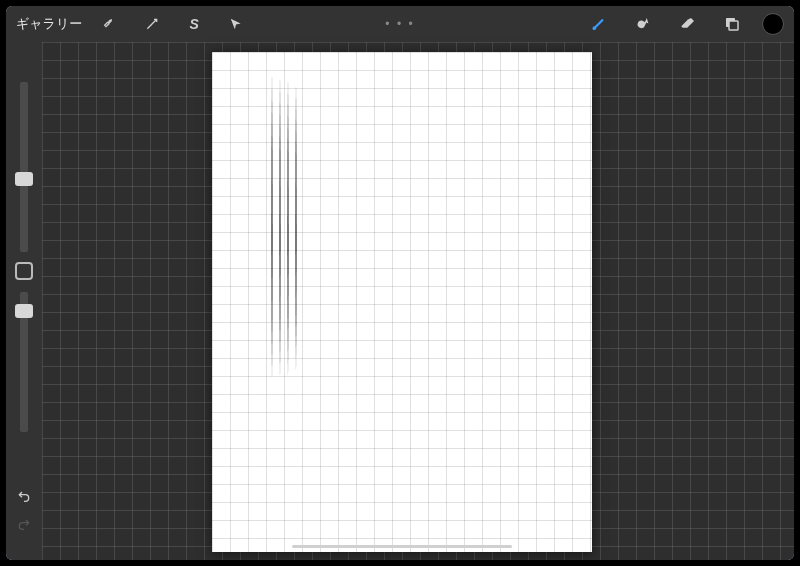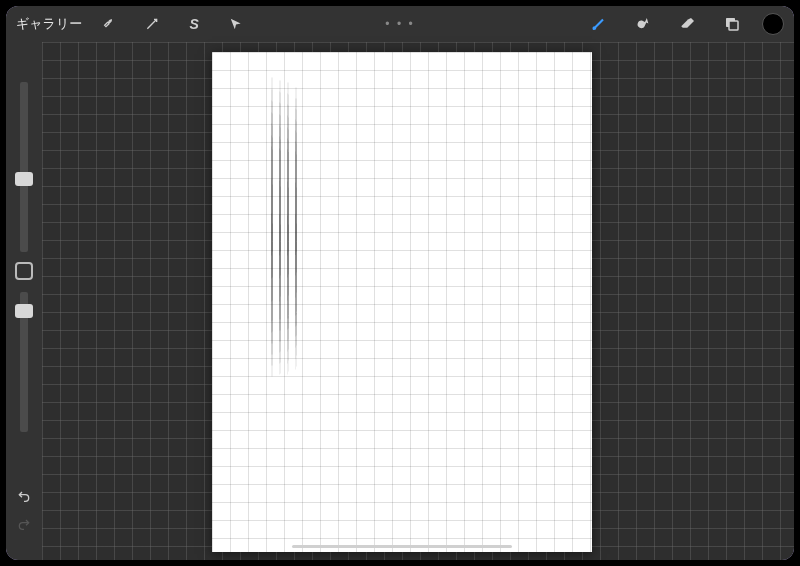--- a/index.html
+++ b/index.html
@@ -1,17 +1,17 @@
 <!DOCTYPE html>
 <html><head>
 <meta charset="utf-8">
 <style>
   * { box-sizing: border-box; margin: 0; padding: 0; }
   html, body { width: 800px; height: 566px; overflow: hidden; background: #000; font-family: -apple-system, "Hiragino Sans", sans-serif; }
-  .frame { position: absolute; inset: 6px; background: #c4b5fd; border-radius: 12px; overflow: hidden; }
+  .frame { position: absolute; inset: 6px; background: #c4b5fd; border-radius: 6px; overflow: hidden; }
 
   
   .topbar { position: absolute; top: 0; left: 0; right: 0; height: 36px; background: #333; display: flex; align-items: center; padding: 0 10px; }
   .top-left { display: flex; align-items: center; gap: 14px; }
   .gallery-btn { color: #e8e8e8; font-size: 13px; cursor: pointer; }
   .ticon { width: 28px; height: 28px; display: flex; align-items: center; justify-content: center; color: #cfcfcf; cursor: pointer; }
   .top-center { position: absolute; left: 50%; transform: translateX(-50%); color: #888; letter-spacing: 2px; font-size: 12px; cursor: pointer; }
   .top-right { margin-left: auto; display: flex; align-items: center; gap: 16px; }
   .color-dot { width: 22px; height: 22px; border-radius: 50%; background: #000; border: 1px solid #555; }
 

